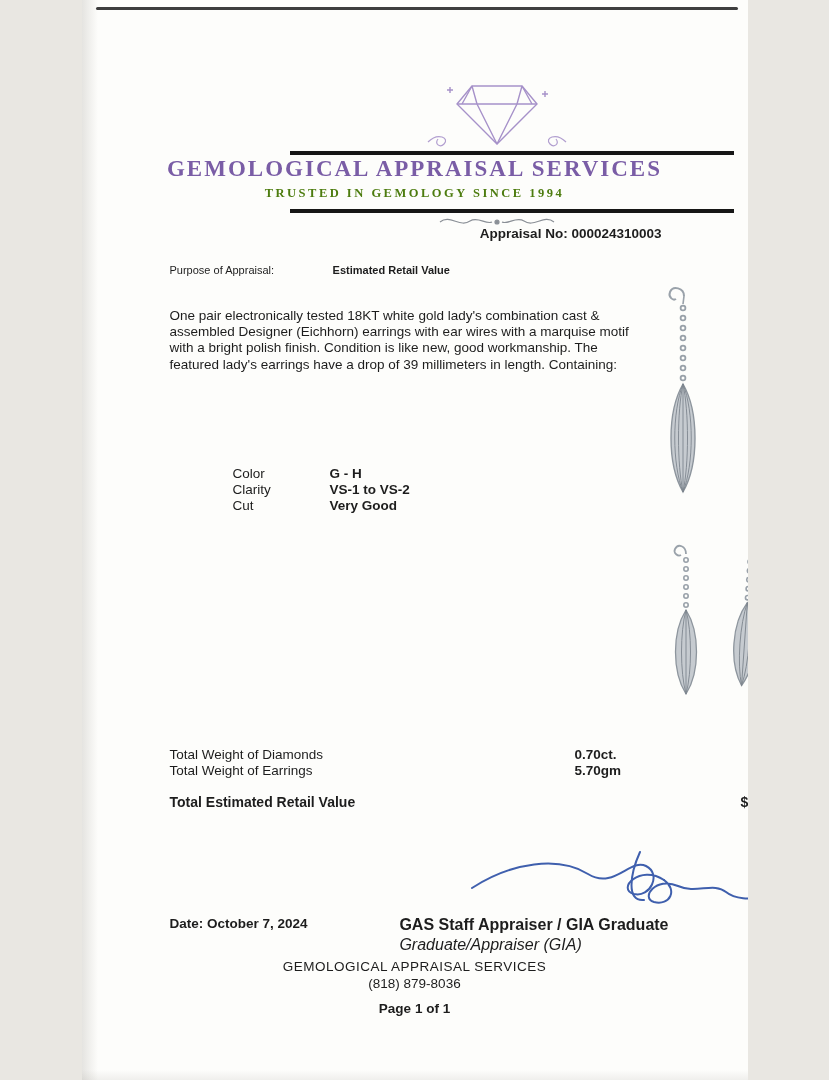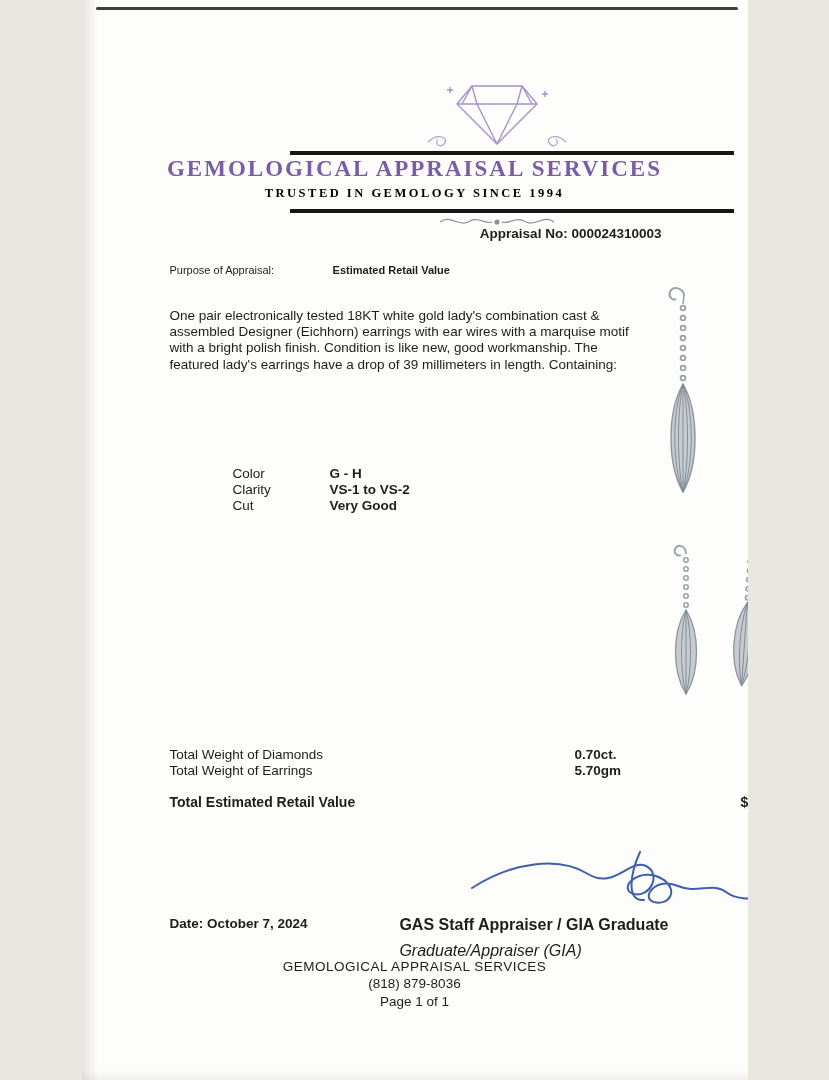--- a/index.html
+++ b/index.html
@@ -20,21 +20,21 @@
   .rule-top{top:151px;}
   .rule-bottom{top:209px;}
   .brand-title{
     position:absolute;left:0;right:0;top:156px;text-align:center;
     font-family:"Liberation Serif", serif;font-size:23px;font-weight:600;
     letter-spacing:2px;color:#7a5da6;
   }
   .brand-tagline{
     position:absolute;left:0;right:0;top:186px;text-align:center;
     font-family:"Liberation Serif", serif;font-size:12.5px;font-weight:600;
-    letter-spacing:2.5px;color:#000000;
+    letter-spacing:2.5px;color:#4d7c0f;
   }
   .ornament{position:absolute;left:354px;top:213px;width:122px;height:18px;}
   .appraisal-no{
     position:absolute;right:86px;top:226px;font-size:13.5px;font-weight:bold;
   }
 
   
   .info-row{position:absolute;left:88px;font-size:11px;line-height:15px;}
   .info-label{display:inline-block;width:160px;}
   .b{font-weight:bold;}
@@ -52,24 +52,24 @@
   .tot-value{position:absolute;left:493px;font-size:13.5px;font-weight:bold;white-space:nowrap;}
   .retail-label{position:absolute;left:88px;font-size:14px;font-weight:bold;white-space:nowrap;}
   .retail-currency{position:absolute;left:659px;font-size:14px;font-weight:bold;}
   .retail-amount{position:absolute;left:678px;width:64px;text-align:right;font-size:14px;font-weight:bold;}
 
   
   .signature{position:absolute;left:382px;top:840px;width:345px;height:78px;}
   .date-line{position:absolute;left:88px;top:916px;font-size:13.5px;font-weight:bold;}
   .appraiser{position:absolute;right:79px;top:916px;text-align:left;font-size:16px;}
   .appraiser .line1{font-weight:bold;}
-  .appraiser .line2{font-style:italic;font-weight:400;margin-top:8px;}
+  .appraiser .line2{font-style:italic;font-weight:400;margin-top:2px;}
   .footer{position:absolute;left:0;right:0;top:958px;text-align:center;font-size:13.5px;line-height:17px;}
   .footer .company{letter-spacing:.5px;}
-  .footer .pageno{font-weight:normal;margin-top:1px;}
+  .footer .pageno{font-weight:bold;margin-top:8px;}
 </style>
 </head>
 <body>
 
 <div class="page">
 
   <div class="scan-edge-top"></div>
   <div class="scan-shade-left"></div>
   <div class="scan-shade-bottom"></div>
 

